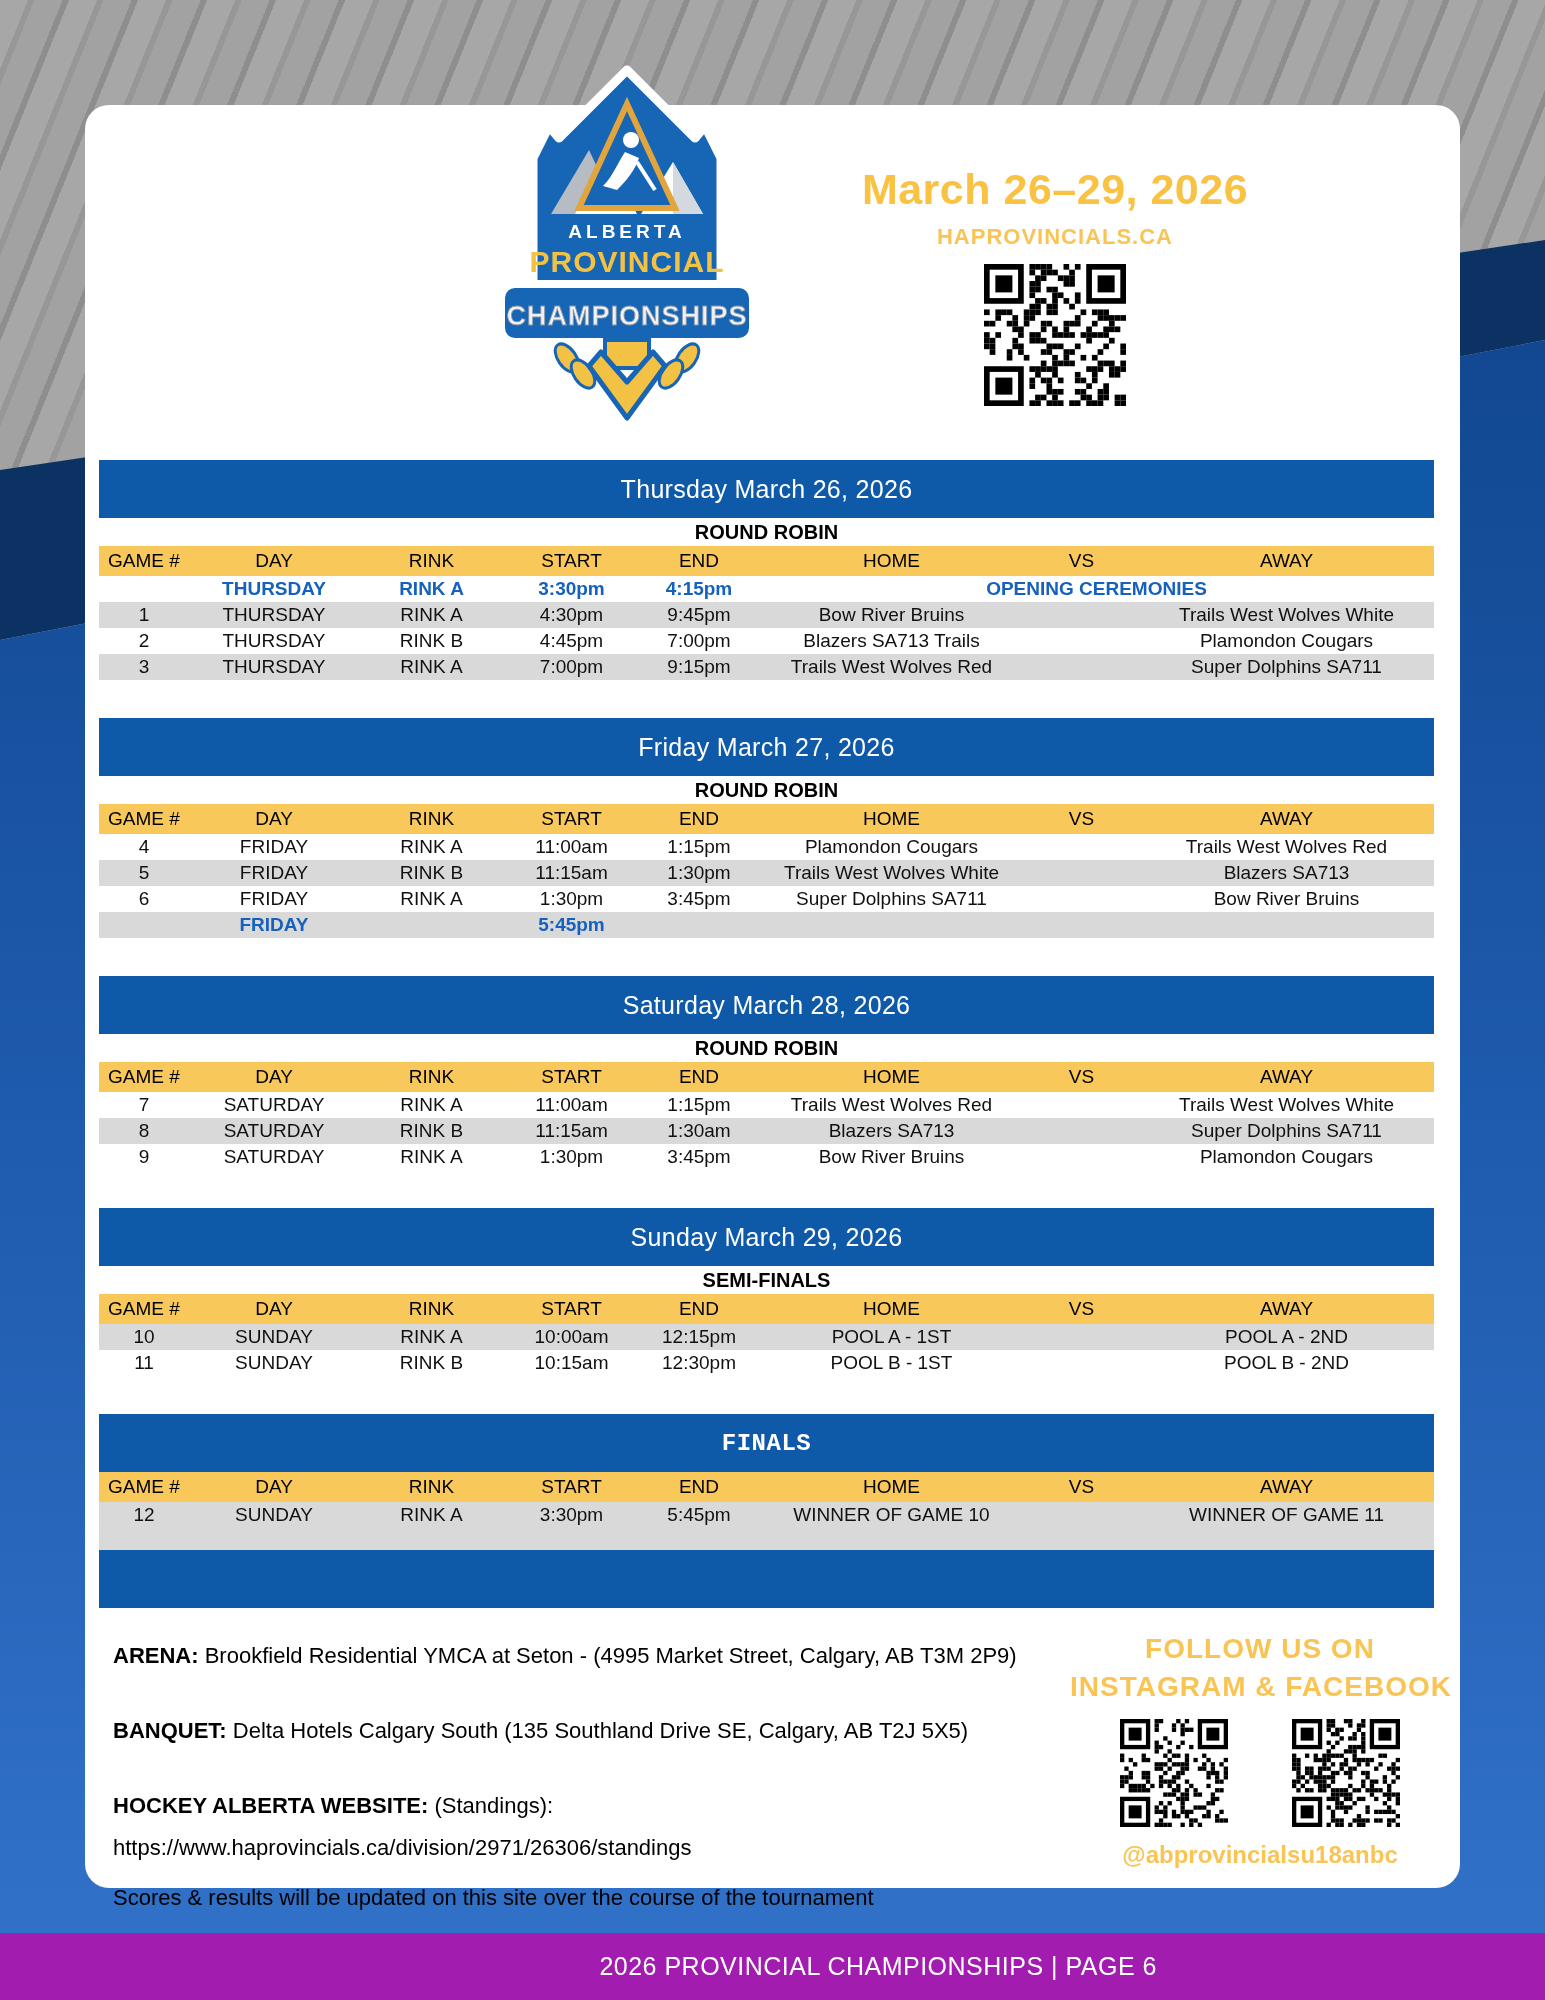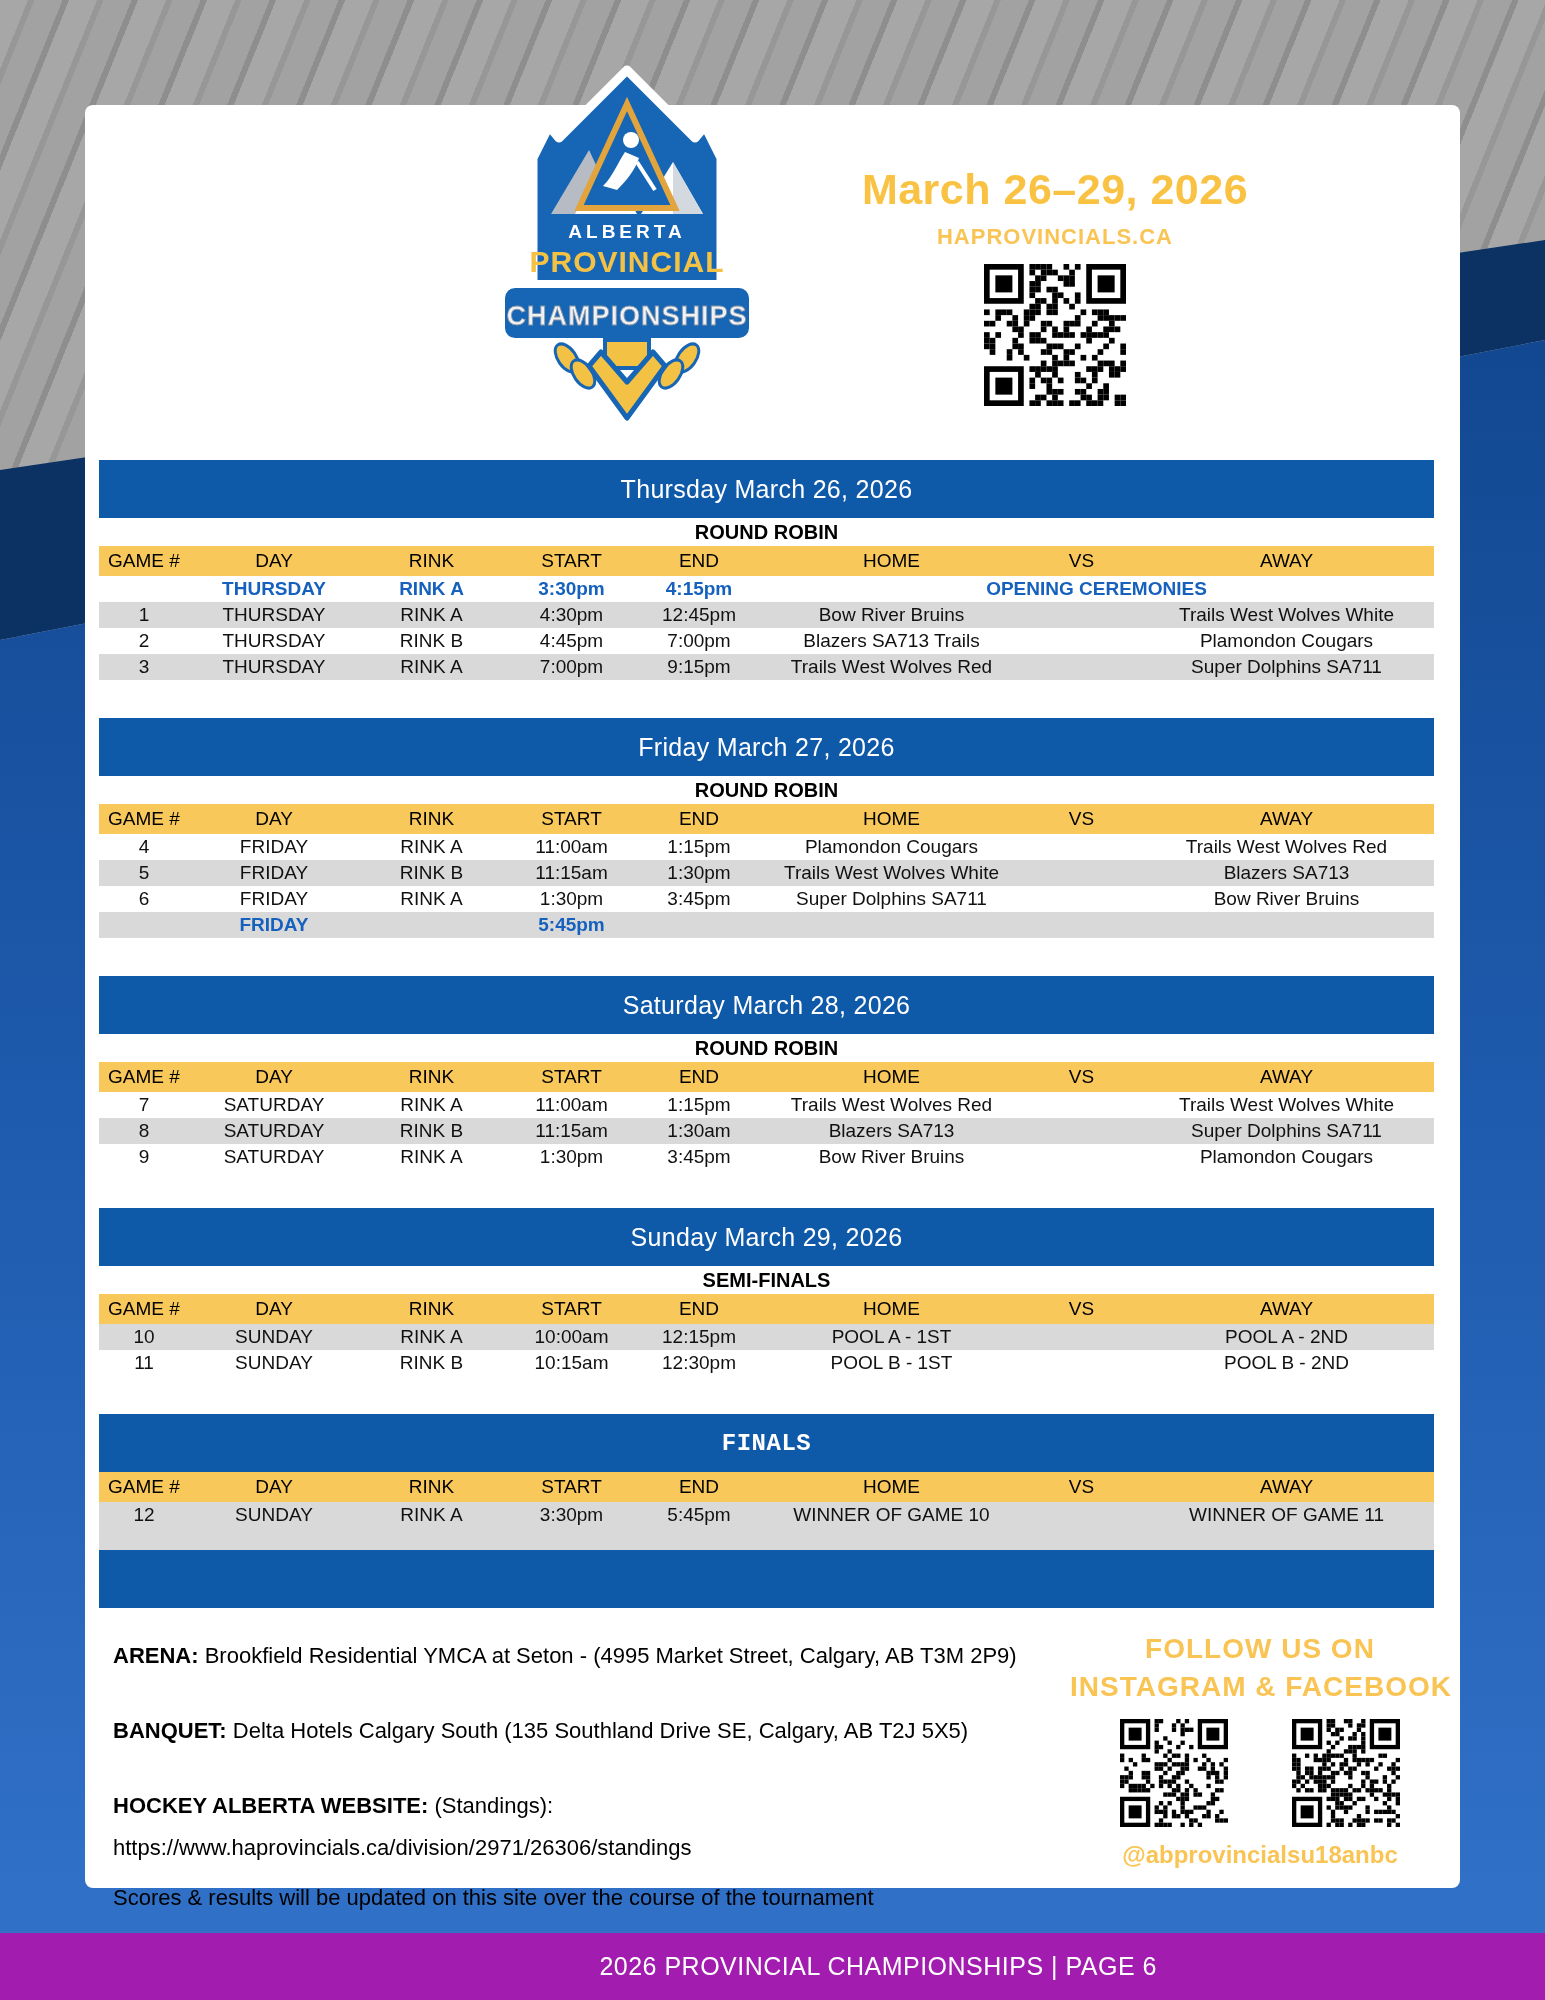--- a/index.html
+++ b/index.html
@@ -8,21 +8,21 @@
     font-family:"Liberation Sans", sans-serif;background:#9d9d9d;
   }
   .bg-stripes{position:absolute;inset:0;
     background:repeating-linear-gradient(112deg,#a7a7a7 0 26px,#979797 26px 32px,#a2a2a2 32px 58px,#8e8e8e 58px 64px);}
   .bg-navy{position:absolute;inset:0;background:#0c3263;
     clip-path:polygon(0 23.5%,100% 12%,100% 17%,0 32%);}
   .bg-blue{position:absolute;inset:0;
     background:linear-gradient(180deg,#0d4084 0%,#1e5aad 55%,#3273ca 100%);
     clip-path:polygon(0 32%,100% 17%,100% 100%,0 100%);}
   .card{position:absolute;left:85px;top:105px;width:1375px;height:1783px;
-    background:#ffffff;border-radius:8px;z-index:2;}
+    background:#ffffff;border-radius:24px;z-index:2;}
   .logo{position:absolute;left:455px;top:62px;width:345px;height:370px;z-index:5;}
   .header-right{position:absolute;left:735px;top:60px;width:470px;text-align:center;}
   .date{font-size:43px;font-weight:bold;color:#f9c243;letter-spacing:.5px;}
   .site{margin-top:10px;font-size:22px;font-weight:bold;color:#f9c454;letter-spacing:1px;}
   .qr-wrap{margin-top:14px;}
   .qr{background:#fff;}
   .qr-lg{width:142px;height:142px;}
   .tables{position:absolute;top:355px;left:14px;width:1335px;}
   .section + .section{margin-top:38px;}
   .banner{height:58px;background:#0f59a9;color:#fff;display:flex;align-items:center;
@@ -297,21 +297,21 @@
           <div class="cell">RINK A</div>
           <div class="cell">3:30pm</div>
           <div class="cell">4:15pm</div>
           <div class="cell span">OPENING CEREMONIES</div>
         </div>
         <div class="row shaded">
           <div class="cell">1</div>
           <div class="cell">THURSDAY</div>
           <div class="cell">RINK A</div>
           <div class="cell">4:30pm</div>
-          <div class="cell">12:45pm</div>
+          <div class="cell">9:45pm</div>
           <div class="cell">Bow River Bruins</div>
           <div class="cell"></div>
           <div class="cell">Trails West Wolves White</div>
         </div>
         <div class="row">
           <div class="cell">2</div>
           <div class="cell">THURSDAY</div>
           <div class="cell">RINK B</div>
           <div class="cell">4:45pm</div>
           <div class="cell">7:00pm</div>

